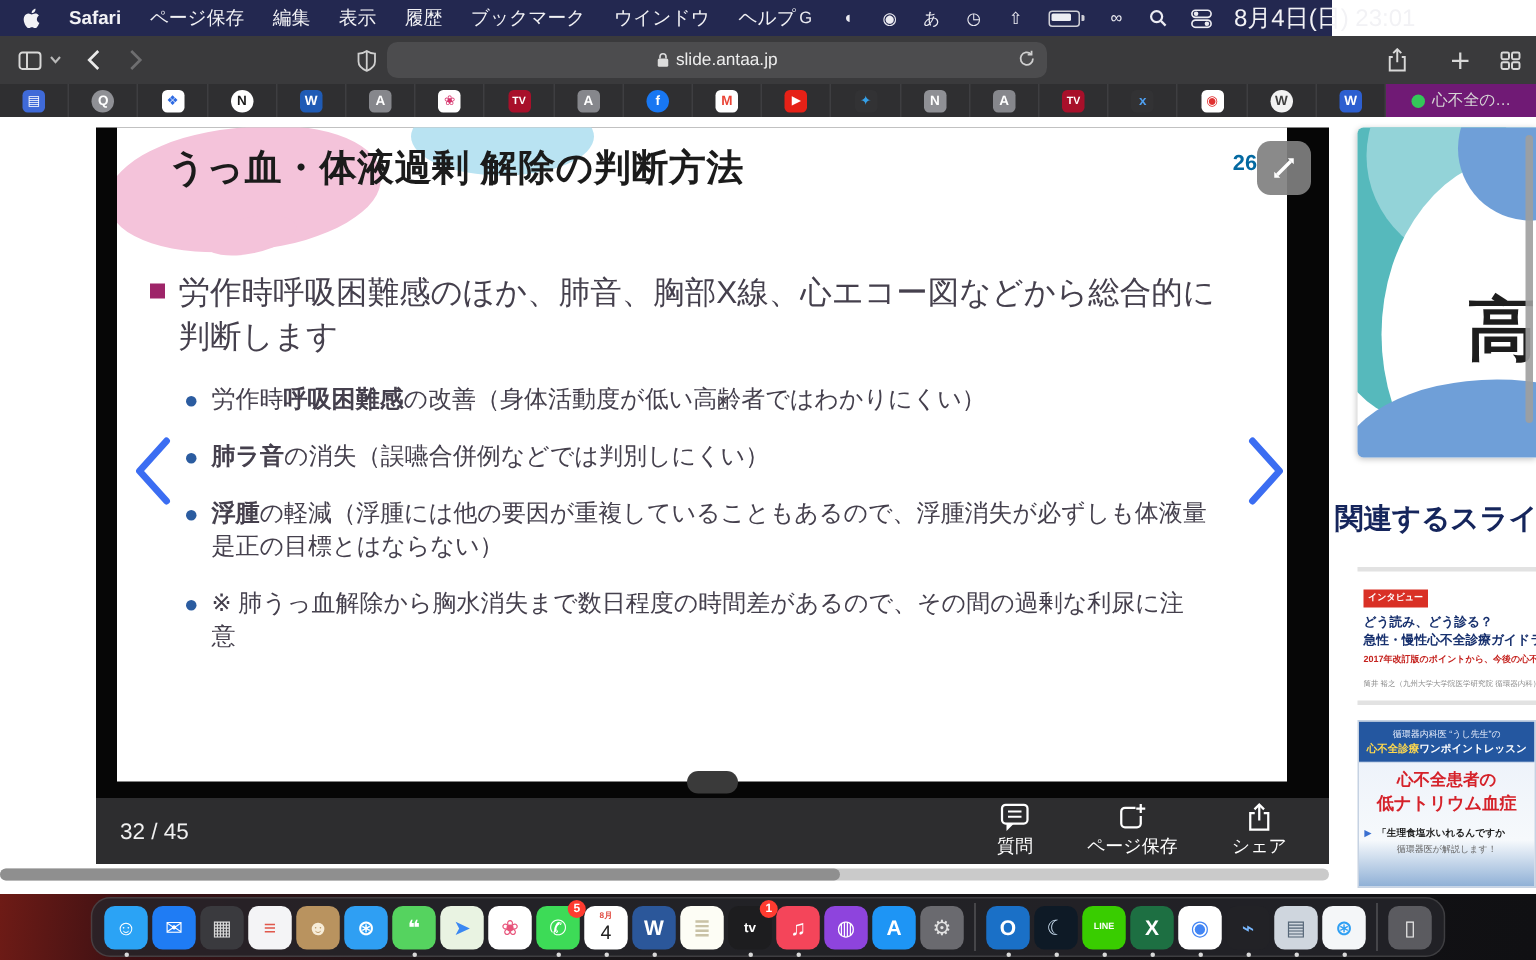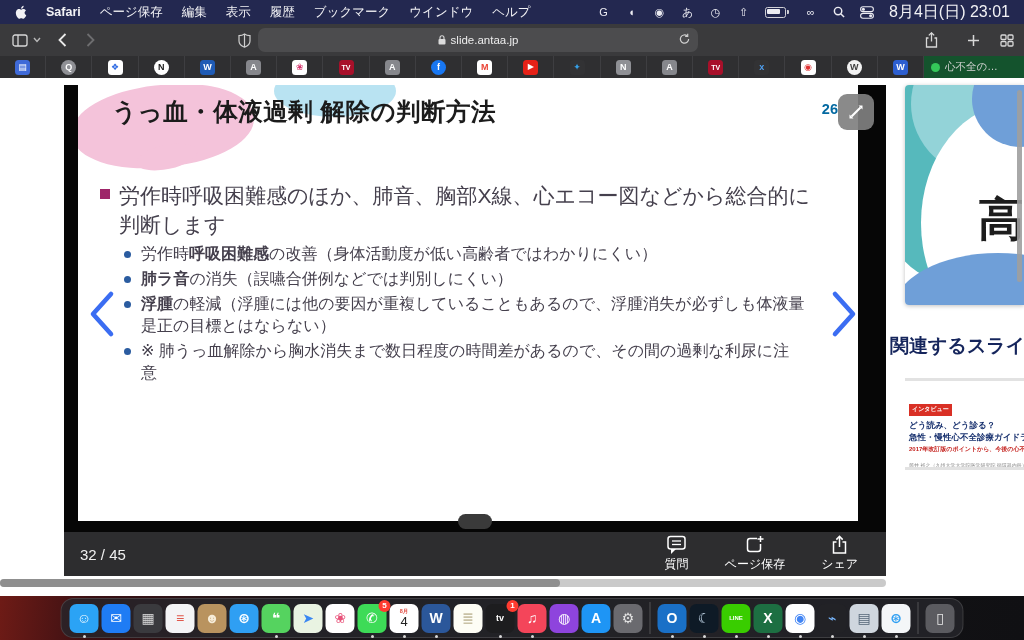--- a/index.html
+++ b/index.html
@@ -1,20 +1,20 @@
 <!DOCTYPE html>
 <html><head>
 <meta charset="utf-8">
 <style>
   html,body{margin:0;padding:0;width:1024px;height:640px;overflow:hidden;
     font-family:"Liberation Sans","DejaVu Sans",sans-serif;background:#000;}
   .stage{position:relative;width:1024px;height:640px;overflow:hidden;background:#fff;}
 
   
-  .menubar{position:absolute;top:0;left:0;width:1024px;height:24px;background:#232850;
+  .menubar{position:absolute;top:0;left:0;width:888px;height:24px;background:#232850;
     display:flex;align-items:center;color:#f2f2f5;font-size:12.5px;padding:0 14px;box-sizing:border-box;}
   .menu-left{display:flex;align-items:center;gap:19px;}
   .m-item{white-space:nowrap;}
   .m-bold{font-weight:700;}
   .menu-right{margin-left:auto;display:flex;align-items:center;gap:15px;font-size:11.5px;}
   .sticon{display:flex;align-items:center;justify-content:center;color:#ececf2;font-size:11px;min-width:13px;}
   .batt{display:inline-block;width:19px;height:9px;border:1px solid #cfcfd6;border-radius:2.5px;position:relative;}
   .bfill{position:absolute;left:1px;top:1px;width:13px;height:5px;background:#ececf2;border-radius:1px;}
   .bcap{display:inline-block;width:2px;height:4px;background:#cfcfd6;margin-left:1px;border-radius:0 1px 1px 0;}
   .clock{white-space:nowrap;font-size:16px;}
@@ -25,38 +25,38 @@
   .urlbar{position:absolute;left:258px;top:4px;width:440px;height:24px;background:#4c4c4e;border-radius:7px;
     display:flex;align-items:center;justify-content:center;gap:5px;color:#ededed;font-size:11.5px;}
   .urlrefresh{position:absolute;right:8px;top:5px;}
 
   
   .tabbar{position:absolute;top:56px;left:0;width:1024px;height:22px;background:#2f2f31;display:flex;}
   .ptab{flex:1 1 auto;display:flex;align-items:center;justify-content:center;border-right:1px solid #3e3e41;min-width:0;}
   .pfav{width:15px;height:15px;border-radius:3.5px;display:flex;align-items:center;justify-content:center;
     font-size:9px;font-weight:700;line-height:1;}
   .pfav.round{border-radius:50%;}
-  .atab{flex:0 0 86px;background:#14532d;display:flex;align-items:center;gap:5px;padding:0 7px;
-    font-size:10.5px;color:#d6d6d6;white-space:nowrap;overflow:hidden;}
+  .atab{flex:0 0 86px;background:#701a75;display:flex;align-items:center;gap:5px;padding:0 7px;
+    font-size:10.5px;color:#d6d6d6;white-space:nowrap;overflow:hidden;justify-content:center;}
   .adot{width:9px;height:9px;border-radius:50%;flex:none;}
 
   
   .content{position:absolute;top:78px;left:0;width:1024px;height:518px;background:#fff;overflow:hidden;}
   .viewer{position:absolute;left:64px;top:7px;width:822px;height:447px;background:#060606;}
   .slide{position:absolute;left:14px;top:0;width:780px;height:436px;background:#fff;overflow:hidden;}
   .blob-pink{position:absolute;left:-6px;top:0;width:182px;height:82px;background:#f4c3da;border-radius:48%;transform:rotate(-6deg);}
   .blob-pink2{position:absolute;left:58px;top:60px;width:62px;height:24px;background:#f4c3da;border-radius:50%;transform:rotate(-12deg);}
   .blob-blue{position:absolute;left:196px;top:-20px;width:122px;height:52px;background:#b9e3f2;border-radius:50%;}
   .s-title{position:absolute;left:34px;top:10px;font-size:24.5px;font-weight:800;color:#1b1b1b;letter-spacing:.5px;white-space:nowrap;}
   .s-num{position:absolute;right:20px;top:16px;color:#0369a1;font-weight:800;font-size:14.5px;}
   .s-body{position:absolute;left:22px;top:96px;width:736px;color:#45404d;}
   .mb{display:flex;}
   .mb .sq{width:10px;height:10px;background:#9e2569;margin:8px 9px 0 0;flex:none;}
   .mb .t{font-size:21px;line-height:1.4;width:706px;}
-  .sb{display:flex;margin-top:3px;margin-left:24px;}
+  .sb{display:flex;margin-top:16px;margin-left:24px;}
   .sb .dot{width:7px;height:7px;border-radius:50%;background:#2b5ca0;margin:8px 10px 0 0;flex:none;}
   .sb .t{font-size:16px;line-height:1.38;width:664px;}
   .bld{font-weight:700;}
   .expand{position:absolute;left:774px;top:9px;width:36px;height:36px;border-radius:9px;
     background:rgba(128,128,128,.92);display:flex;align-items:center;justify-content:center;z-index:5;}
   .handle{position:absolute;left:50%;top:429px;transform:translateX(-50%);width:34px;height:15px;border-radius:8px;background:#3a3a3a;z-index:4;}
   .chev{position:absolute;top:212px;z-index:6;cursor:pointer;width:36px;height:48px;}
   .chev-l{left:84px;} .chev-r{left:826px;}
 
   .vbar{position:absolute;left:64px;top:454px;width:822px;height:44px;background:#2d2d2f;color:#fff;
@@ -74,21 +74,21 @@
   .t1{position:absolute;left:-34px;top:-44px;width:150px;height:240px;background:#56b9bc;border-radius:50%;}
   .t2{position:absolute;left:6px;top:-56px;width:160px;height:150px;background:#93d3d8;border-radius:50%;}
   .t3{position:absolute;left:16px;top:18px;width:190px;height:240px;background:#fff;border-radius:50%;}
   .t5{position:absolute;right:-44px;top:-34px;width:96px;height:96px;background:#6f9fd8;border-radius:50%;}
   .t4{position:absolute;left:-12px;bottom:-64px;width:210px;height:116px;background:#6f9fd8;border-radius:50%;}
   .tchar{position:absolute;right:0px;top:104px;font-size:46px;font-weight:800;color:#1d1d1d;}
   .vscroll{position:absolute;left:131px;top:12px;width:5px;height:192px;background:#9f9f9f;border-radius:3px;opacity:.9;}
   .rheading{position:absolute;left:4px;top:255px;font-size:19px;font-weight:800;color:#15255c;white-space:nowrap;}
   .card1{position:absolute;left:19px;top:300px;width:119px;height:92px;background:#fff;
     border-top:3px solid #e2e2e2;border-bottom:3px solid #e2e2e2;box-sizing:border-box;
-    padding:16px 0 0 4px;overflow:hidden;}
+    padding:6px 0 0 4px;overflow:hidden;}
   .badge1{display:inline-block;background:#d93025;color:#fff;font-size:6px;font-weight:700;padding:1.5px 3px;}
   .c1t{font-size:8.5px;font-weight:800;color:#17306e;line-height:1.45;white-space:nowrap;margin-top:3px;}
   .c1t2{font-size:8.5px;font-weight:800;color:#17306e;line-height:1.45;white-space:nowrap;}
   .c1s{font-size:6px;color:#c5231f;font-weight:700;margin-top:2px;white-space:nowrap;}
   .c1a{font-size:5px;color:#8a8a8a;margin-top:8px;white-space:nowrap;}
   .card2{position:absolute;left:19px;top:402px;width:119px;height:112px;overflow:hidden;
     background:linear-gradient(180deg,#2457a0 0%,#2457a0 24%,#eef3fa 25%,#f6f9fc 72%,#8fb0d6 100%);
     border:1px solid #c6d2e2;box-sizing:border-box;}
   .c2l1{font-size:6px;color:#e8eefc;text-align:center;margin-top:4px;white-space:nowrap;}
   .c2l2{font-size:7px;color:#fff;font-weight:700;text-align:center;white-space:nowrap;}
@@ -401,20 +401,31 @@
       </div>
       <div class="vscroll"></div>
       <div class="rheading">関連するスライド</div>
       <div class="card1">
         <span class="badge1">インタビュー</span>
         <div class="c1t">どう読み、どう診る？</div>
         <div class="c1t2">急性・慢性心不全診療ガイドラ</div>
         <div class="c1s">2017年改訂版のポイントから、今後の心不全治</div>
         <div class="c1a">筒井 裕之（九州大学大学院医学研究院 循環器内科）</div>
       </div>
+      <div class="card2">
+        <div class="c2l1">循環器内科医 “うし先生”の</div>
+        <div class="c2l2"><span class="c2em">心不全診療</span><span>ワンポイントレッスン</span></div>
+        <div class="c2l3">心不全患者の</div>
+        <div class="c2l4">低ナトリウム血症</div>
+        <div class="c2l5">
+            <span class="c2arrow">►</span>
+            <span>「生理食塩水いれるんですか</span>
+          </div>
+        <div class="c2l6">循環器医が解説します！</div>
+      </div>
     </div>
   </div>
 
   <div class="desktop">
     <div class="dock">
         <div class="dock-app">
           <div class="tile" style="background: rgb(43, 163, 245); color: rgb(255, 255, 255);">☺</div>
           <span class="rdot"></span>
         </div>
         <div class="dock-app">

